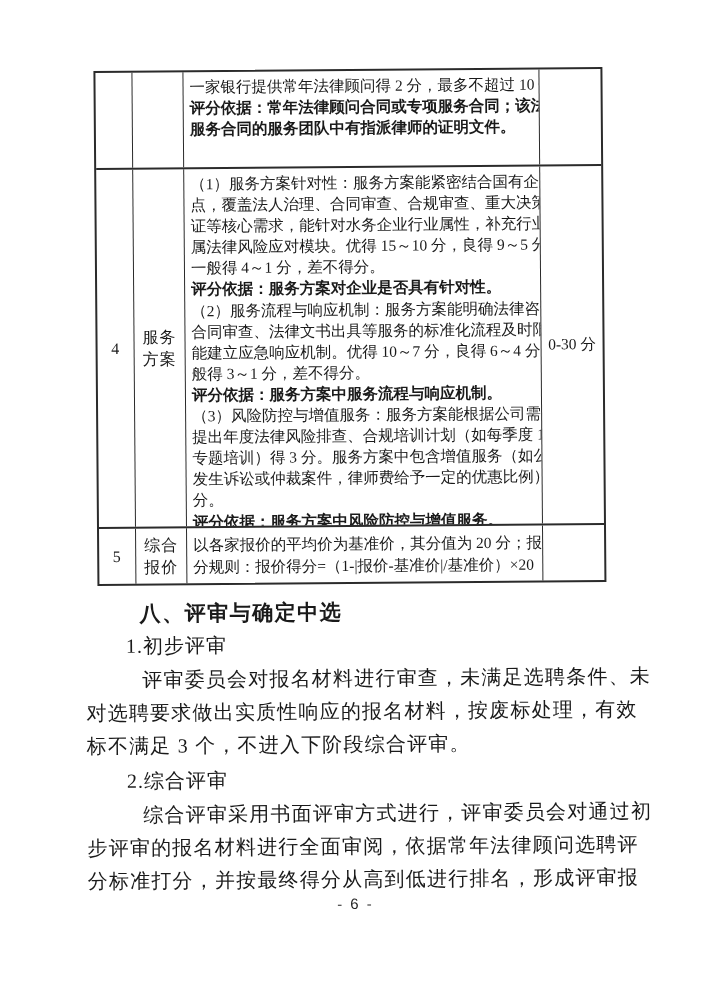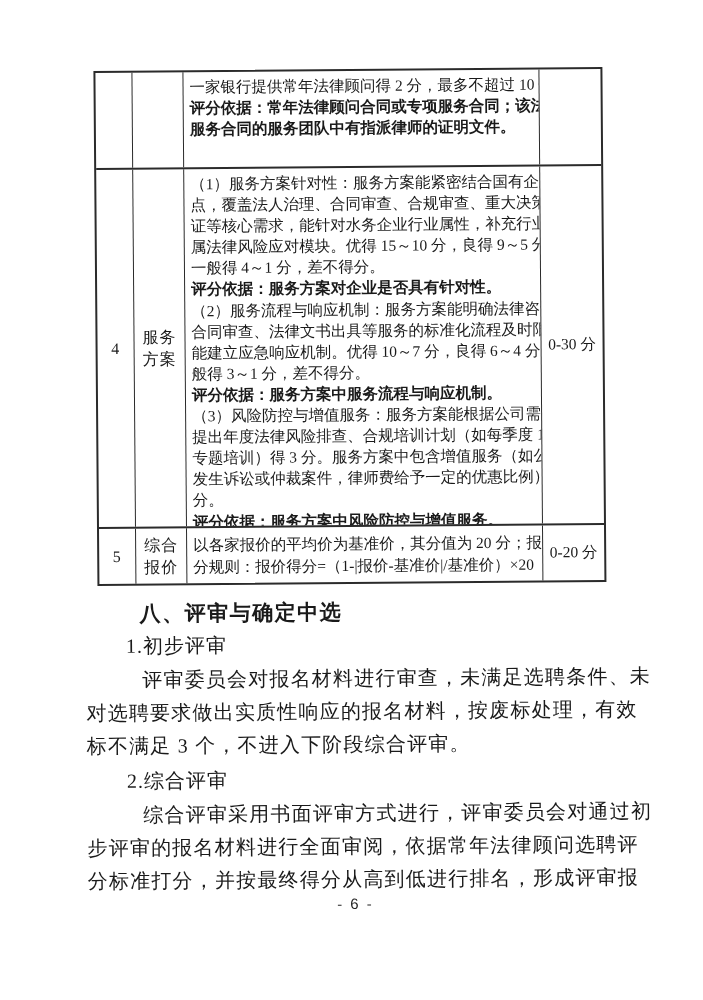--- a/index.html
+++ b/index.html
@@ -106,21 +106,20 @@
       <div class="trow row-2">
         <div class="tcell b-r cell-no">5</div>
         <div class="tcell b-r cell-cat">
           <div>综合</div>
           <div>报价</div>
         </div>
         <div class="tcell b-r cell-desc">
           <div class="tline">以各家报价的平均价为基准价，其分值为 20 分；报价计</div>
           <div class="tline">分规则：报价得分=（1-|报价-基准价|/基准价）×20</div>
         </div>
-        <div class="tcell cell-score">0-20 分</div>
       </div>
     </div>
 
   <div class="section">
     <div class="sec-heading">八、评审与确定中选</div>
     <div id="blocks">
         <div class="sub-heading">1.初步评审</div>
         <div class="para">
           <div class="pline first">评审委员会对报名材料进行审查，未满足选聘条件、未</div>
           <div class="pline">对选聘要求做出实质性响应的报名材料，按废标处理，有效</div>

